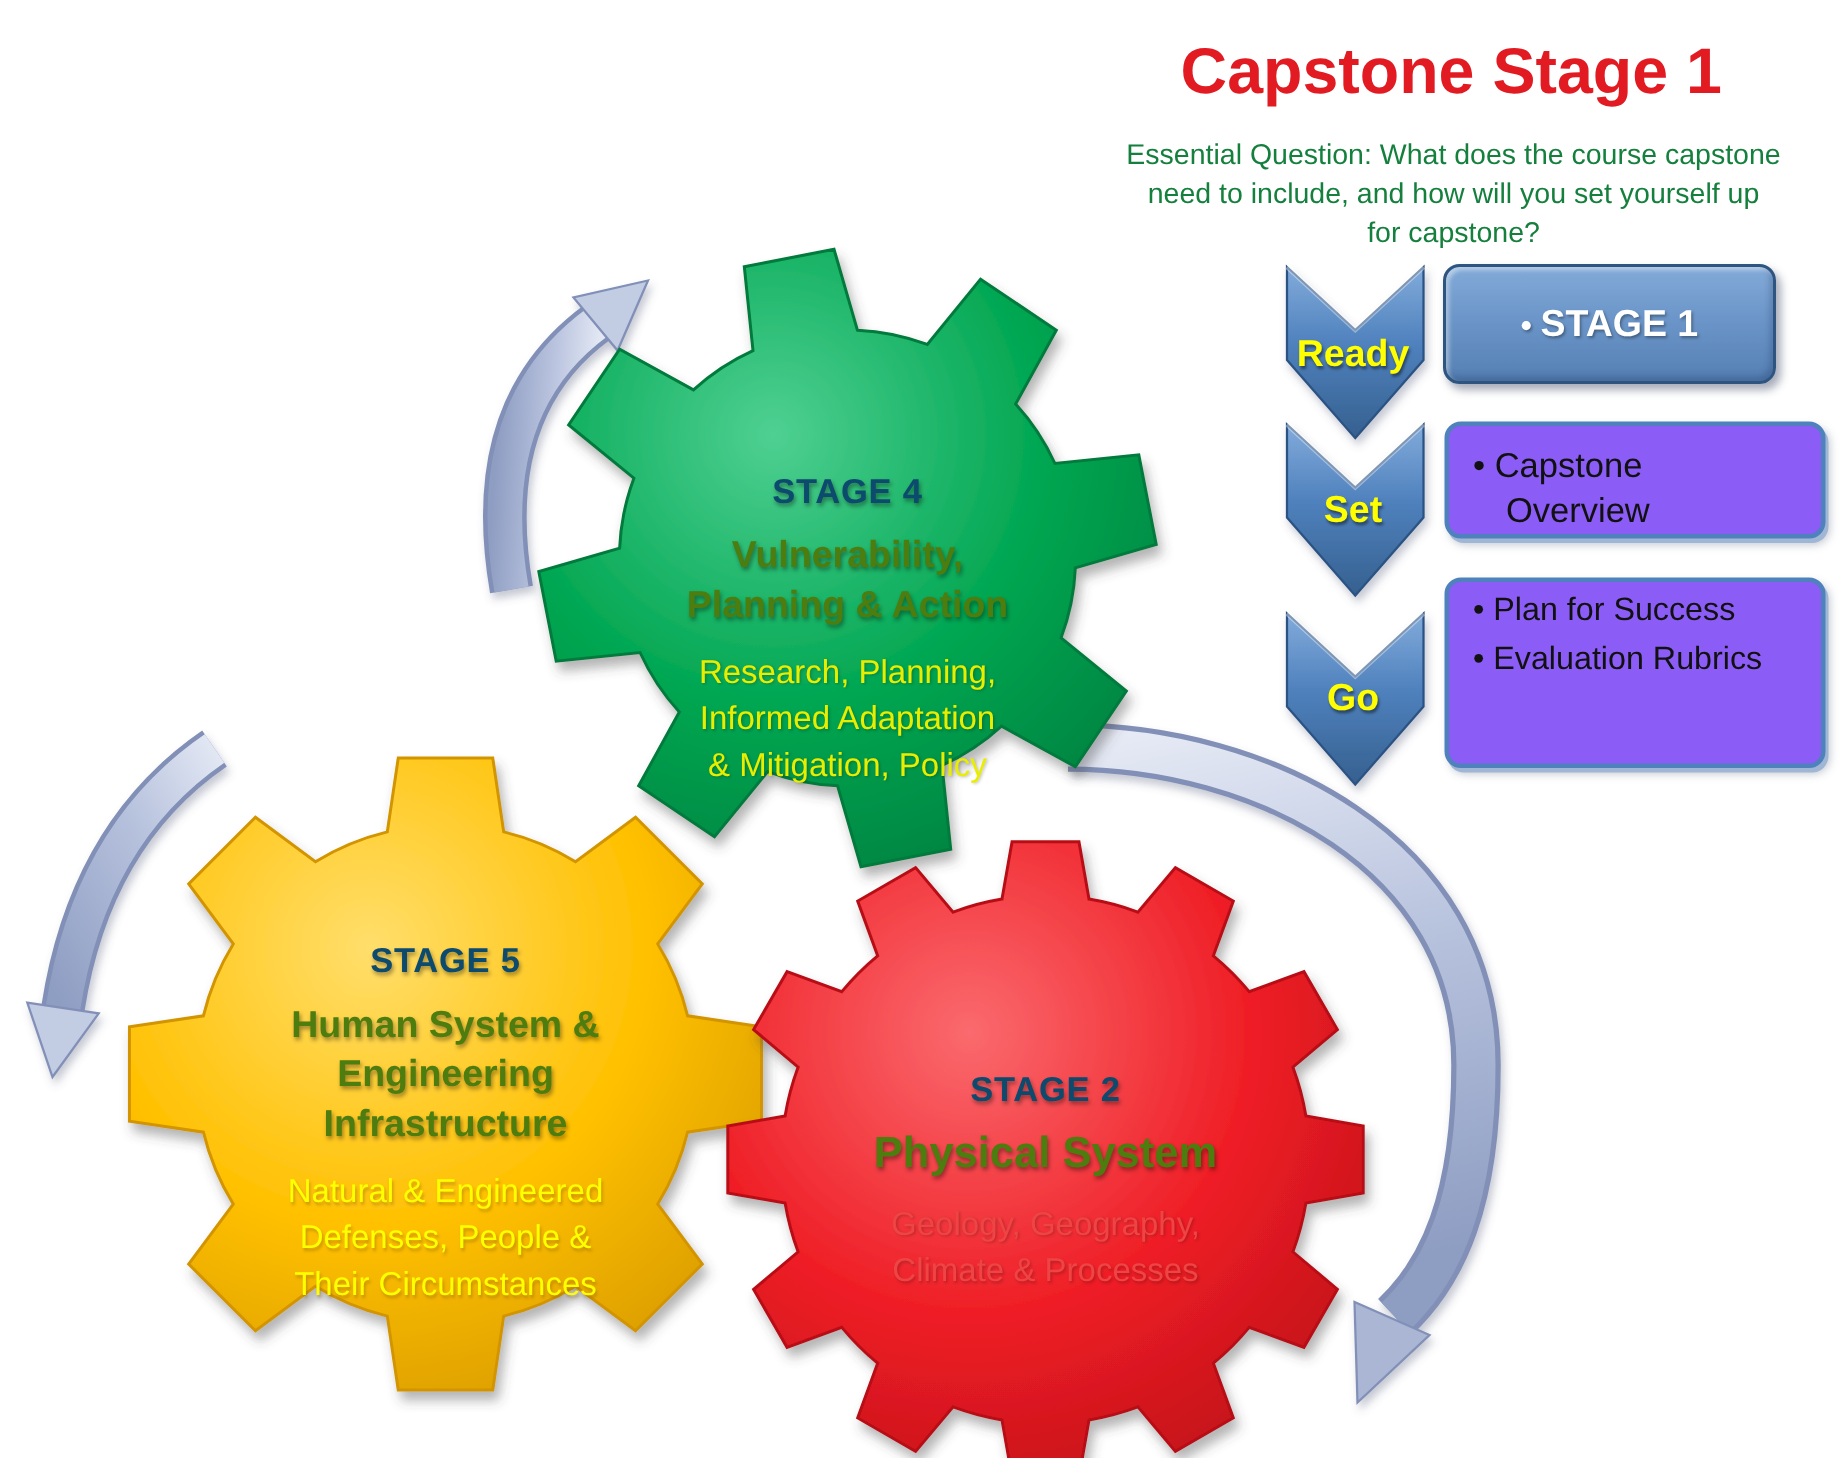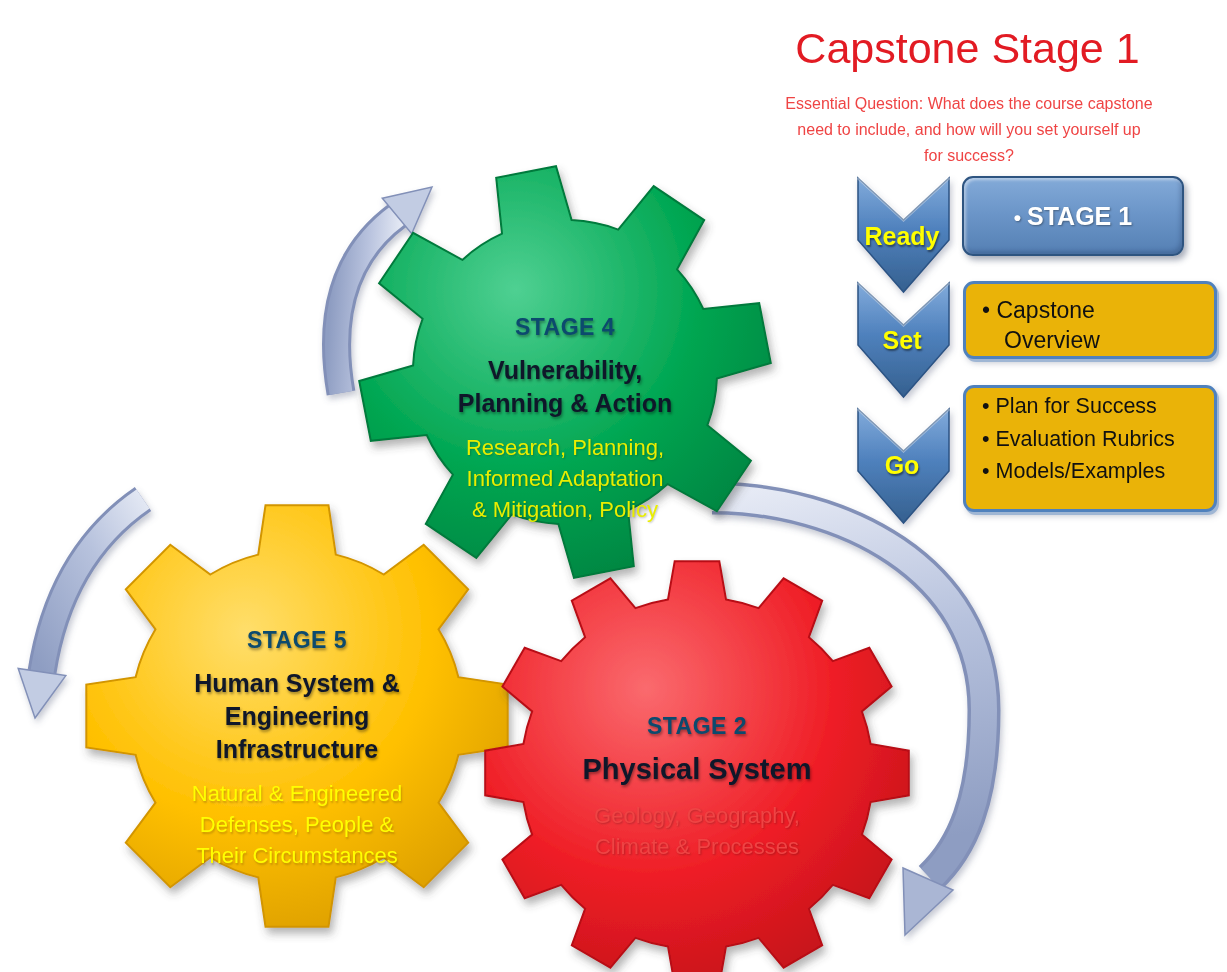--- a/index.html
+++ b/index.html
@@ -4,37 +4,37 @@
 <style>
   html,body{margin:0;padding:0;background:#fff;}
   body{font-family:"Liberation Sans", sans-serif;}
   #canvas{position:relative;width:1227px;height:972px;background:#fff;overflow:hidden;}
   svg{position:absolute;left:0;top:0;}
   #arrows-svg{z-index:1;}
   #gears-svg{z-index:2;}
   .gear-text{position:absolute;z-index:3;text-align:center;pointer-events:none;}
   .stage-label{font-weight:bold;font-size:23px;color:#0c4a6e;letter-spacing:.5px;
     text-shadow:1px 2px 3px rgba(0,0,0,.40);margin-bottom:13px;margin-top:48px;}
-  .gear-title{font-weight:bold;font-size:25px;line-height:33px;color:#0f172a;
+  .gear-title{font-weight:bold;font-size:25px;line-height:33px;color:#4d7c0f;
     text-shadow:1px 2px 3px rgba(0,0,0,.40);}
   .gear-detail{font-size:22px;line-height:31px;margin-top:12px;
     text-shadow:1px 1px 2px rgba(0,0,0,.22);}
   .right-panel-item{position:absolute;z-index:4;}
   #title{left:735px;top:24px;width:465px;text-align:center;
-    font-size:43px;font-weight:normal;color:#E21B23;}
+    font-size:43px;font-weight:bold;color:#E21B23;}
   #essential-question{left:730px;top:91px;width:478px;text-align:center;
-    font-size:16px;line-height:26px;color:#ef4444;}
+    font-size:19px;line-height:26px;color:#15803d;}
   .chev-label{position:absolute;z-index:5;left:856px;width:92px;text-align:center;
     font-size:25px;font-weight:bold;color:#FFFF00;
     text-shadow:1px 2px 2px rgba(0,0,0,.45);}
   .seq-box{position:absolute;z-index:4;border-radius:11px;box-sizing:border-box;}
   .seq-box.filled{background:linear-gradient(180deg,#83AAD8 0%,#6C96C9 45%,#5580B4 100%);
     border:2px solid #2E5480;display:flex;align-items:center;justify-content:center;
     box-shadow:3px 4px 6px rgba(60,70,100,.45), inset -2px -3px 4px rgba(20,40,80,.25), inset 2px 2px 3px rgba(255,255,255,.45);}
-  .seq-box.outlined{background:#eab308;border:3px solid #4F81BD;
+  .seq-box.outlined{background:#8b5cf6;border:3px solid #4F81BD;
     box-shadow:2px 3px 0 0 #9FB6D4, 3px 4px 6px rgba(90,100,130,.35);}
   .filled-bullet{font-size:25px;font-weight:bold;color:#fff;text-shadow:1px 1px 2px rgba(0,0,0,.35);}
   .filled-bullet::before{content:"•  ";font-size:21px;}
   .outlined-list{margin:0;padding:9px 10px 6px 16px;}
   .bullet-line{font-size:22px;color:#111;padding-left:22px;text-indent:-22px;}
   .bullet-line::before{content:"• ";}
   #box-capstone .bullet-line{font-size:23px;line-height:30px;width:170px;}
   #box-go .bullet-line{font-size:21.5px;line-height:32.5px;}
 </style>
 </head>
@@ -139,21 +139,21 @@
       <div>Geology, Geography,</div>
       <div>Climate &amp; Processes</div>
     </div>
   </div>
 
   <div id="title" class="right-panel-item">Capstone Stage 1</div>
 
   <div id="essential-question" class="right-panel-item">
     <div>Essential Question: What does the course capstone</div>
     <div>need to include, and how will you set yourself up</div>
-    <div>for success?</div>
+    <div>for capstone?</div>
   </div>
 
   <svg width="96" height="350" viewBox="0 0 96 350" style="left:856px;top:178px;z-index:4;overflow:visible;">
     <defs>
       <linearGradient id="chevg" x1="0%" y1="0%" x2="0%" y2="100%">
         <stop offset="0%" stop-color="#82ABDB"></stop>
           <stop offset="45%" stop-color="#4F81BD"></stop>
           <stop offset="100%" stop-color="#35608F"></stop>
       </linearGradient>
     </defs>
@@ -184,17 +184,16 @@
   <div id="box-capstone" class="seq-box outlined" style="left:963px;top:281px;width:254px;height:78px;">
     <div class="outlined-list" style="padding-top:11px;">
       <div class="bullet-line">Capstone Overview</div>
     </div>
   </div>
 
   <div id="box-go" class="seq-box outlined" style="left:963px;top:385px;width:254px;height:127px;">
     <div class="outlined-list" style="padding-top:2px;">
       <div class="bullet-line">Plan for Success</div>
       <div class="bullet-line">Evaluation Rubrics</div>
-      <div class="bullet-line">Models/Examples</div>
     </div>
   </div>
 
 </div>
 
 </body></html>

